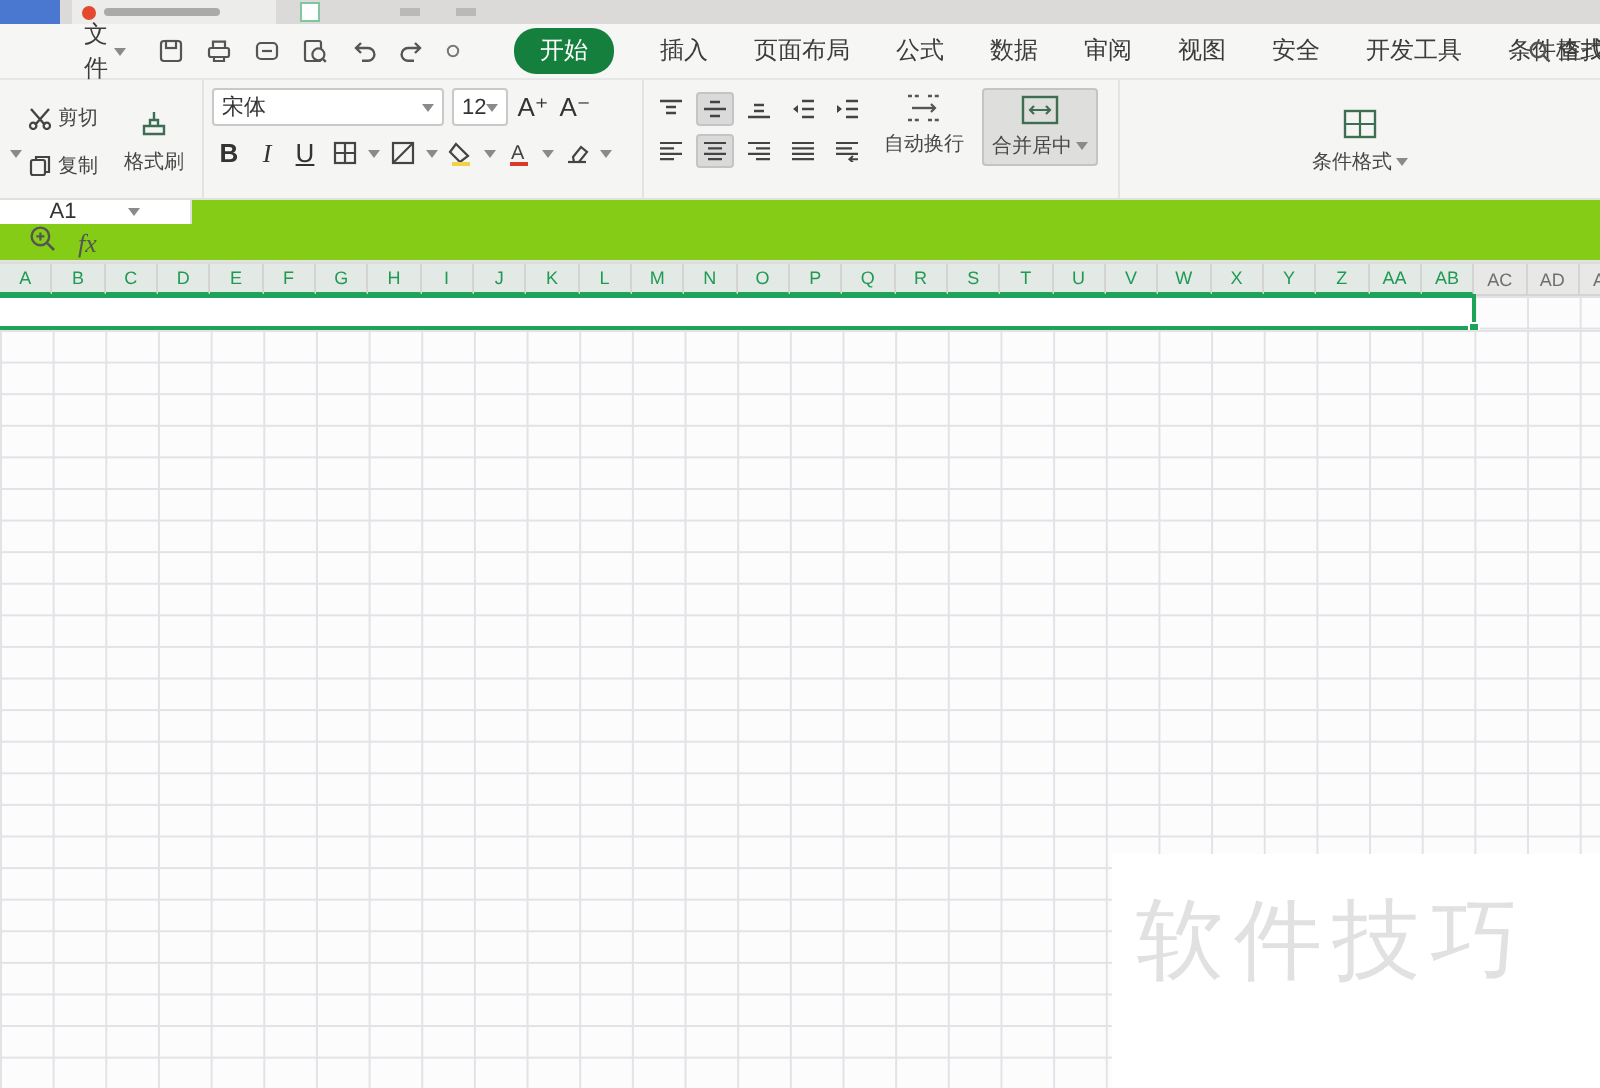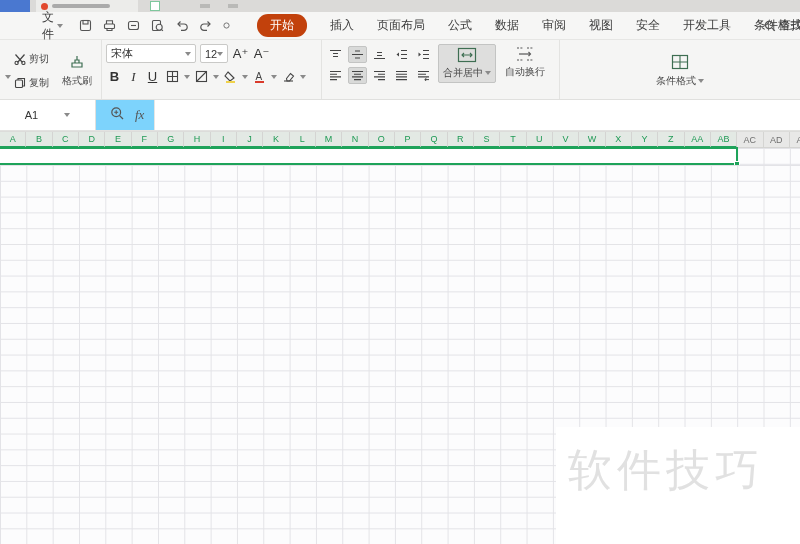--- a/index.html
+++ b/index.html
@@ -25,21 +25,21 @@
     font-size:12px; height:100%; }
   .chev { width:0; height:0; border-left:3.5px solid transparent; border-right:3.5px solid transparent;
     border-top:4px solid #8a8a8a; display:inline-block; }
   .vsep { width:1px; height:14px; background:#ddddda; margin:0 4px; }
   .qicons { display:flex; align-items:center; gap:7px; }
   .qbtn { width:17px; height:17px; display:flex; align-items:center; justify-content:center;
     border-radius:2px; }
   .qbtn svg { display:block; }
   .tabs { display:flex; align-items:center; gap:23px; margin-left:26px; font-size:12px; color:#3c3c3c; }
   .tab { cursor:default; white-space:nowrap; }
-  .tab.active { background:#c2410c; color:#fff; border-radius:11px; padding:3px 13px; font-size:12px; }
+  .tab.active { background:#15803d; color:#fff; border-radius:11px; padding:3px 13px; font-size:12px; }
   .search { position:absolute; left:764px; top:5px; display:flex; align-items:center; gap:3px;
     font-size:12px; color:#3c3c3c; white-space:nowrap; }
 
   
   .ribbon { height:60px; background:#f5f5f4; display:flex; border-bottom:1px solid #e0e0de; }
   .group { border-right:1px solid #e3e3e1; padding:4px 4px 2px 4px; position:relative; }
   .rlabel { font-size:10px; color:#464646; white-space:nowrap; }
   .rbtn { display:flex; align-items:center; gap:3px; padding:2px 3px; border-radius:2px; color:#444; }
   .rbtn svg { display:block; }
   .ibtn { width:19px; height:17px; display:flex; align-items:center; justify-content:center;
@@ -59,22 +59,22 @@
   .fontrow2 { display:flex; gap:2px; align-items:center; }
   .tbtn { font-size:13px; color:#333; width:17px; height:17px; display:flex; align-items:center;
     justify-content:center; border-radius:2px; }
   .alignwrap { display:flex; gap:5px; align-items:flex-start; }
   .aligncols { display:flex; flex-direction:column; gap:4px; margin-top:2px; }
   .alignrow { display:flex; gap:3px; }
   .numicons { display:flex; gap:6px; align-items:center; margin-top:5px; }
   .mini { font-size:9px; color:#444; }
 
   
-  .formulabar { height:31px; background:#7dd3fc; display:flex; align-items:stretch;
-    border-bottom:1px solid #e2e2e0; }
+  .formulabar { height:31px; background:#84cc16; display:flex; align-items:stretch;
+    border-bottom:1px solid #e2e2e0;flex-direction:column; }
   .namebox { width:96px; background:#fff; border-right:1px solid #e0e0de; display:flex;
     align-items:center; justify-content:center; gap:26px; font-size:11px; color:#333; }
   .fbicons { display:flex; align-items:center; gap:10px; padding:0 10px 0 14px; }
   .fx { font-style:italic; font-size:13px; color:#555; font-family:"Liberation Serif",serif; }
   .finput { flex:1; background:#fff; border-left:1px solid #e6e6e4; }
 
   
   .colheaders { height:17px; background:#e8e8e7; display:flex; border-top:1px solid #dcdcda; }
   .colcell { width:26.33px; flex:0 0 26.33px; font-size:9px; display:flex; align-items:center;
     justify-content:center; color:#6f6f6f; border-right:1px solid #d4d4d2;
@@ -213,21 +213,21 @@
           <svg width="18" height="18" viewBox="0 0 18 18">
               <path d="M4 10h10v4H4z M7 10V7h4v3 M9 7V3" fill="none" stroke="#3e6e52" stroke-width="1.2"></path>
             </svg>
           <span class="rlabel">格式刷</span>
         </div>
       </div>
     </div>
 
     <div class="group" style="width:220px;">
       <div class="fontrow1">
-        <div class="combo" style="width:90px">
+        <div class="combo" style="width:116px">
           <span>宋体</span>
           <span class="chev"></span>
         </div>
         <div class="combo" style="width:28px">
           <span>12</span>
           <span class="chev"></span>
         </div>
         <span class="tbtn">A⁺</span>
         <span class="tbtn">A⁻</span>
       </div>
@@ -327,37 +327,37 @@
                 </svg>
               </span>
             <span class="ibtn">
                 <svg width="13" height="11" viewBox="0 0 13 11">
                   <path d="M1 1.5h11M1 4.2h8M1 6.9h11" stroke="#444" stroke-width="1.1"></path>
                   <path d="M8 9.6h4M9.5 8l-1.8 1.6 1.8 1.6" fill="none" stroke="#444" stroke-width="1"></path>
                 </svg>
               </span>
           </div>
         </div>
-        <div class="bigbtn pressed">
-          <svg width="20" height="16" viewBox="0 0 20 16">
-              <rect x="1.5" y="1.5" width="17" height="13" fill="none" stroke="#3e6e52" stroke-width="1.2"></rect>
-              <path d="M5 8h10M7 6l-2 2 2 2M13 6l2 2-2 2" fill="none" stroke="#3e6e52" stroke-width="1.1"></path>
-            </svg>
-          <span class="rlabel">
-            <span>合并居中</span>
-            <span class="chev"></span>
-          </span>
-        </div>
         <div class="bigbtn">
           <svg width="20" height="16" viewBox="0 0 20 16">
               <path d="M2 2h6M2 14h6M12 2h6M12 14h6" stroke="#555" stroke-width="1.2" stroke-dasharray="2 1.4"></path>
               <path d="M4 8h11a0 0 0 0 1 0 0" stroke="#555" stroke-width="1.2" fill="none"></path>
               <path d="M13.5 6l2 2-2 2" fill="none" stroke="#555" stroke-width="1.1"></path>
             </svg>
           <span class="rlabel">自动换行</span>
+        </div>
+        <div class="bigbtn pressed">
+          <svg width="20" height="16" viewBox="0 0 20 16">
+              <rect x="1.5" y="1.5" width="17" height="13" fill="none" stroke="#3e6e52" stroke-width="1.2"></rect>
+              <path d="M5 8h10M7 6l-2 2 2 2M13 6l2 2-2 2" fill="none" stroke="#3e6e52" stroke-width="1.1"></path>
+            </svg>
+          <span class="rlabel">
+            <span>合并居中</span>
+            <span class="chev"></span>
+          </span>
         </div>
       </div>
     </div>
 
 
     <div class="group" style="flex:1; display:flex; gap:14px; justify-content:center; border-right:none;">
       <div class="bigbtn">
         <svg width="20" height="18" viewBox="0 0 20 18">
             <rect x="2.5" y="2.5" width="15" height="13" fill="none" stroke="#3e6e52" stroke-width="1.2"></rect>
             <path d="M2.5 9h15M10 2.5v13" stroke="#3e6e52" stroke-width="1.1"></path>

